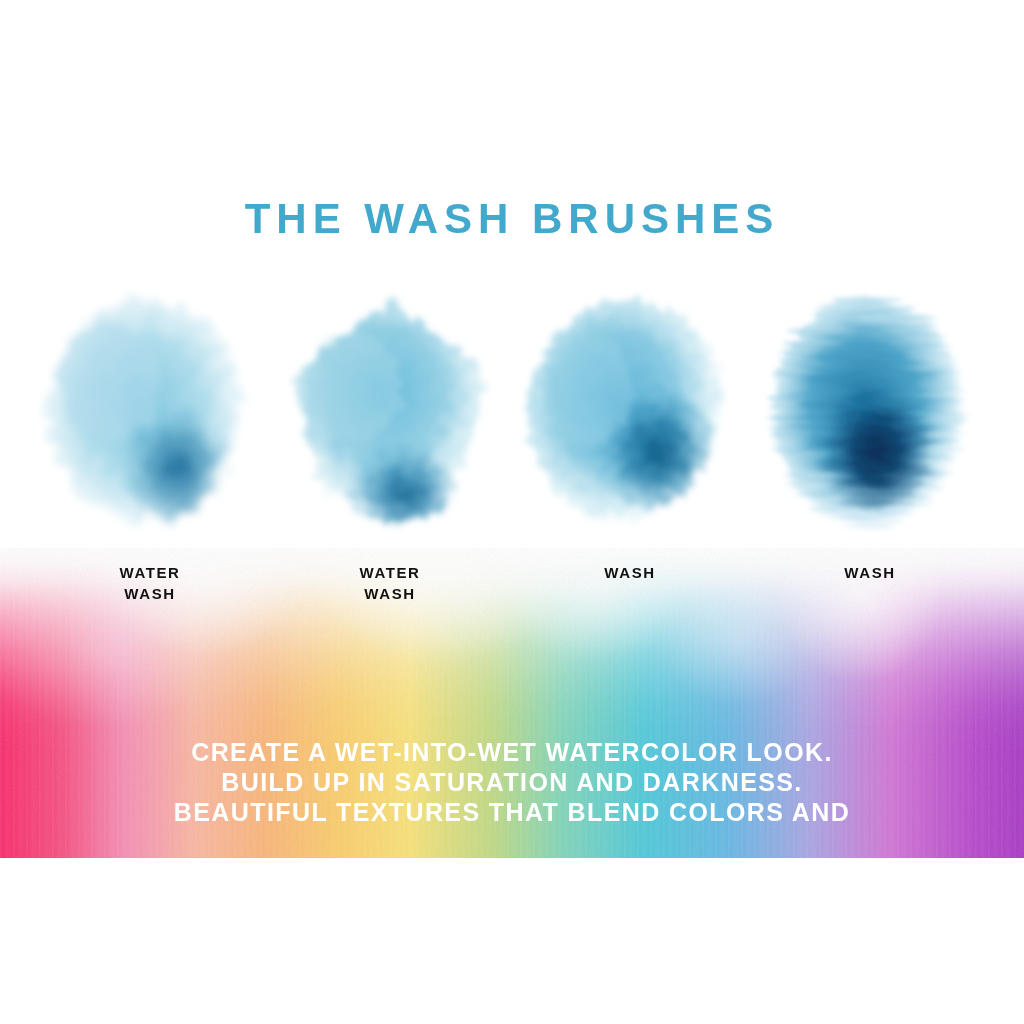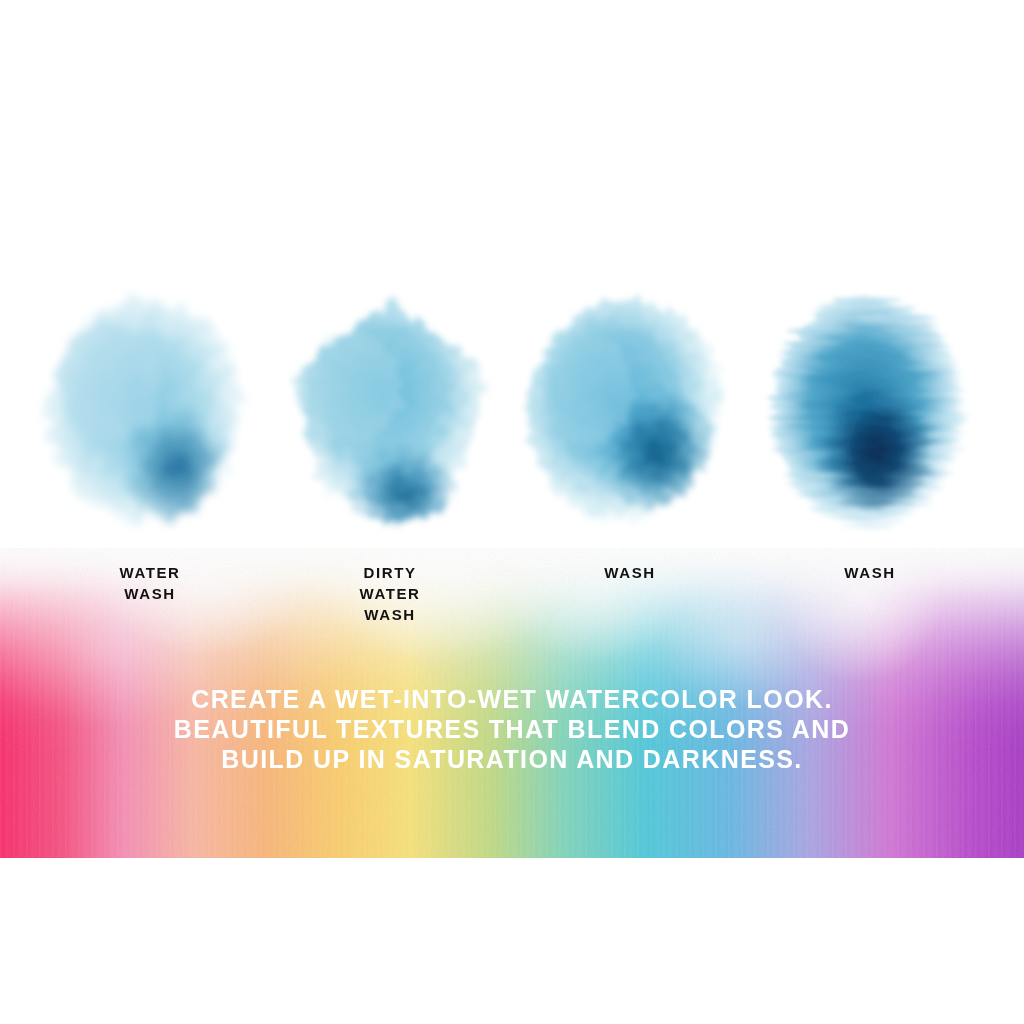--- a/index.html
+++ b/index.html
@@ -179,37 +179,38 @@
     position: absolute;
     inset: 0;
     opacity: .30;
   }
   .rainbow-grain svg { width: 100%; height: 100%; display: block; }
 
   
   .caption {
     position: absolute;
     left: 0;
-    top: 684px;
+    top: 737px;
     width: 1024px;
     text-align: center;
     color: #ffffff;
     font-size: 25px;
     font-weight: 700;
     letter-spacing: 1.4px;
     line-height: 30px;
     white-space: nowrap;
   }
   .caption .ln { display: block; }
 </style>
 </head>
 <body>
 
 <div id="poster">
 
+  <div class="title">THE WASH BRUSHES</div>
 
   <div class="swatch-row">
 
     <div class="swatch" style="left:22px">
       <div class="swatch-blob">
         <svg viewBox="0 0 232 262" preserveAspectRatio="none">
           <defs>
             <radialGradient id="g1core" cx="62%" cy="66%" r="48%">
               <stop offset="0%" stop-color="#1f6e9c" stop-opacity=".95"></stop>
               <stop offset="45%" stop-color="#2f86b0" stop-opacity=".62"></stop>
@@ -347,31 +348,30 @@
       </svg>
     </div>
   </div>
 
   <div class="labels">
     <div class="label" style="left:22px">
       <span class="ln">WATER</span>
       <span class="ln">WASH</span>
     </div>
     <div class="label" style="left:262px">
-      <span class="ln">DIRTY</span>
       <span class="ln">WATER</span>
       <span class="ln">WASH</span>
     </div>
     <div class="label" style="left:502px">
       <span class="ln">WASH</span>
     </div>
     <div class="label" style="left:742px">
       <span class="ln">WASH</span>
     </div>
   </div>
 
   <div class="caption">
     <span class="ln">CREATE A WET-INTO-WET WATERCOLOR LOOK.</span>
+    <span class="ln">BUILD UP IN SATURATION AND DARKNESS.</span>
     <span class="ln">BEAUTIFUL TEXTURES THAT BLEND COLORS AND</span>
-    <span class="ln">BUILD UP IN SATURATION AND DARKNESS.</span>
   </div>
 
 </div>
 
 </body></html>

